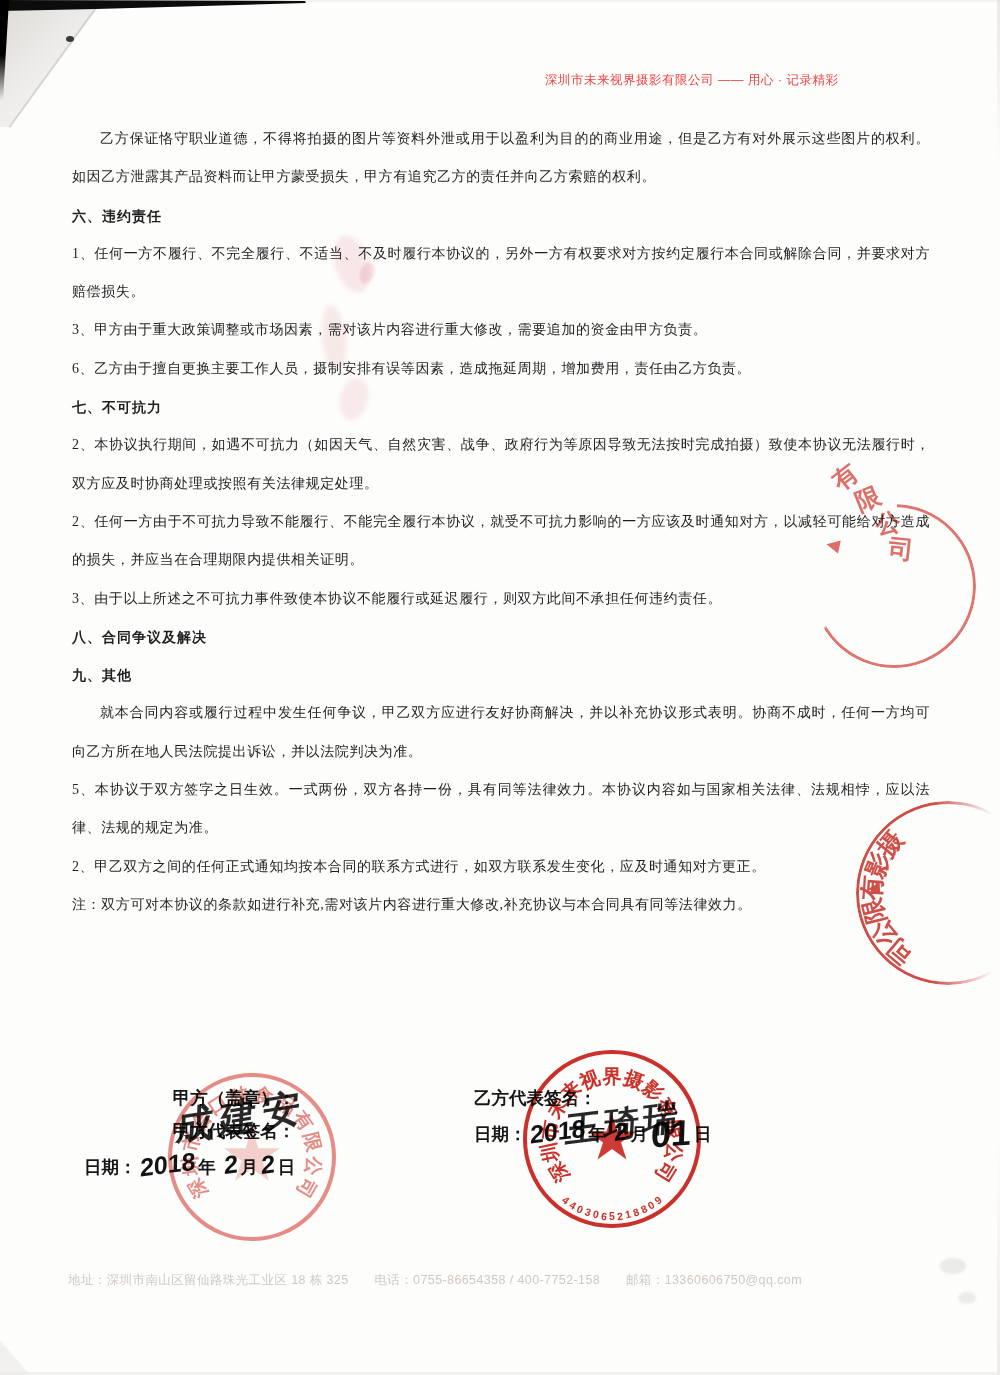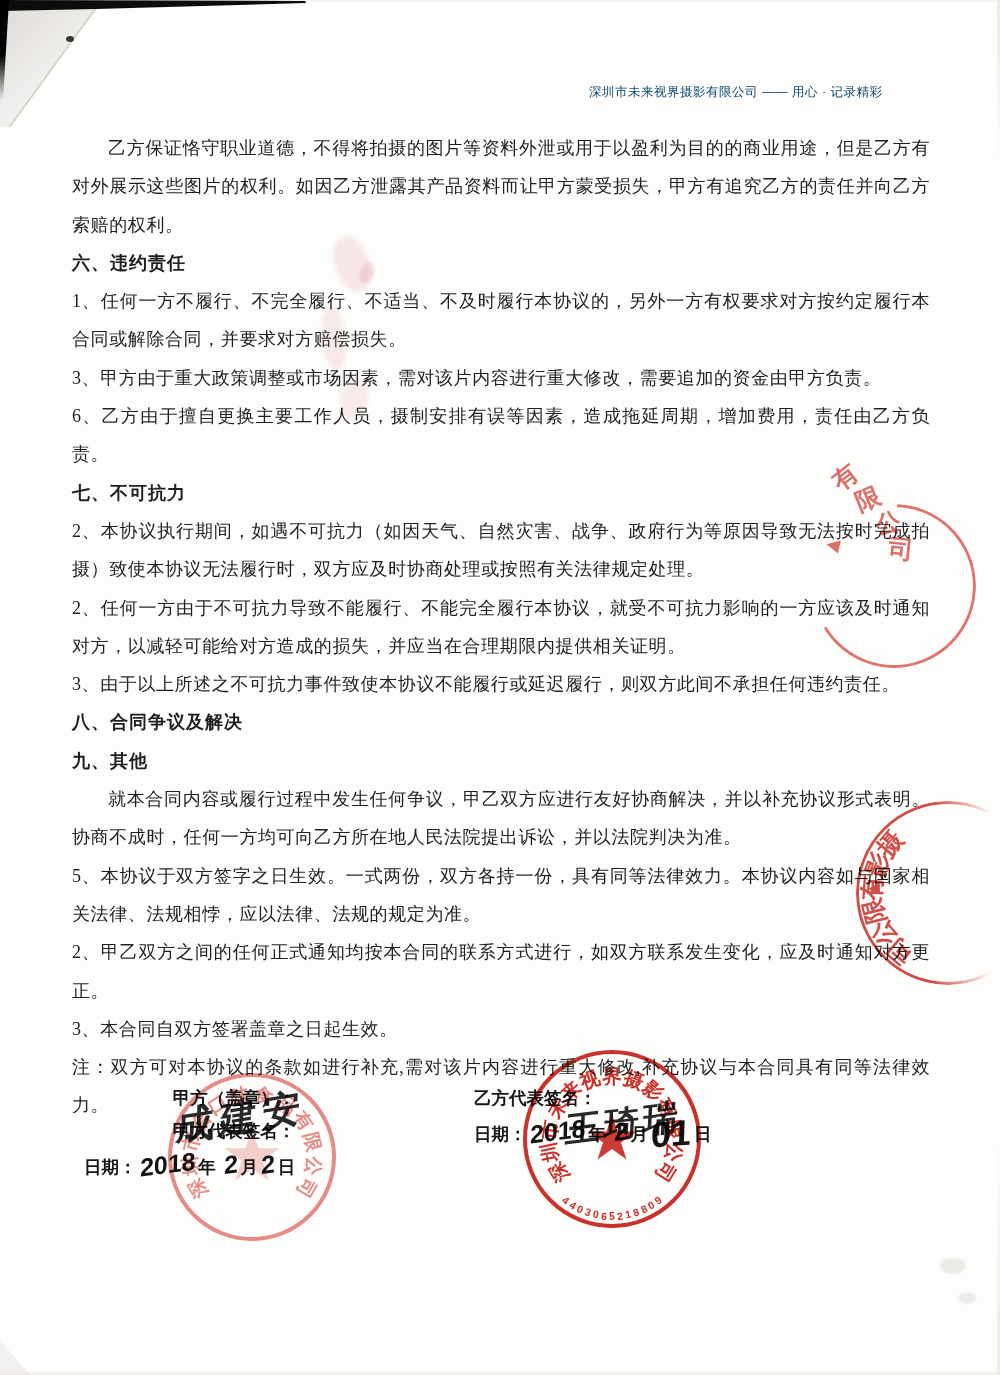--- a/index.html
+++ b/index.html
@@ -19,27 +19,27 @@
         transform:rotate(126deg);transform-origin:0 0;z-index:3;opacity:.8;}
   .staple-mark{position:absolute;left:66px;top:36px;width:8px;height:6px;background:#1a1a1a;
         border-radius:50%;filter:blur(.5px);z-index:5;opacity:.85;}
   .edge-right{position:absolute;right:0;top:0;width:3px;height:100%;
         background:linear-gradient(to bottom,#e7e4e0,rgba(231,228,224,0) 12%,rgba(231,228,224,0) 82%,#eae7e3);opacity:.8;}
   .edge-bottom{position:absolute;left:0;bottom:0;width:100%;height:3px;background:#edebe7;opacity:.7;}
   .corner-bl{position:absolute;left:0;top:1340px;width:30px;height:35px;background:#eceae6;
         clip-path:polygon(0 0,100% 100%,0 100%);opacity:.6;}
   .smudge{position:absolute;border-radius:50%;pointer-events:none;}
   
-  .faint-header{position:absolute;left:545px;top:84px;width:400px;font-size:12.5px;color:#0c4a6e;
-        letter-spacing:.5px;font-family:"Liberation Sans",sans-serif;margin-left:44px;}
+  .faint-header{position:absolute;left:545px;top:72px;width:400px;font-size:12.5px;color:#ef4444;
+        letter-spacing:.5px;font-family:"Liberation Sans",sans-serif;}
   .faint-footer{position:absolute;left:68px;top:1272px;width:840px;font-size:12.5px;color:#cfc9c1;
         letter-spacing:.4px;font-family:"Liberation Sans",sans-serif;}
   
-  .contract-body{position:absolute;left:72px;top:129px;width:858px;z-index:1;
-        font-size:18px;line-height:38.3px;letter-spacing:.6px;text-align:justify;text-justify:inter-character;}
+  .contract-body{position:absolute;left:72px;top:120px;width:858px;z-index:1;
+        font-size:14px;line-height:38.3px;letter-spacing:.6px;text-align:justify;text-justify:inter-character;}
   .para{margin:0;}
   .para.indent{text-indent:2em;}
   .para.heading{font-family:"Liberation Sans","DejaVu Sans",sans-serif;font-weight:bold;letter-spacing:1px;}
   
   .sig-col{position:absolute;top:1082px;z-index:1;font-family:"Liberation Sans","DejaVu Sans",sans-serif;
         font-weight:bold;font-size:17.5px;line-height:33px;color:#161616;}
   .sig-a{left:84px;text-align:right;} .sig-b{left:474px;}
   .hand{display:inline-block;font-family:"Liberation Sans",sans-serif;font-weight:700;font-size:25px;
         transform:rotate(-7deg) skewX(-8deg);color:#141414;margin:0 3px;z-index:3;position:relative;}
   .hand.big{font-size:36px;transform:rotate(-4deg) skewX(-6deg);vertical-align:-6px;}
@@ -62,37 +62,37 @@
   <div class="fold-crease-line"></div>
   <div class="scan-edge-top"></div>
   <div class="scan-edge-top2"></div>
   <div class="scan-edge-left"></div>
   <div class="staple-mark"></div>
   <div class="edge-right"></div>
   <div class="edge-bottom"></div>
   <div class="corner-bl"></div>
 
   <div class="faint-header">深圳市未来视界摄影有限公司 —— 用心 · 记录精彩</div>
+  <div class="faint-footer">地址：深圳市南山区留仙路珠光工业区 18 栋 325　　电话：0755-86654358 / 400-7752-158　　邮箱：13360606750@qq.com</div>
 
   <div class="contract-body">
       <div class="para indent">乙方保证恪守职业道德，不得将拍摄的图片等资料外泄或用于以盈利为目的的商业用途，但是乙方有对外展示这些图片的权利。如因乙方泄露其产品资料而让甲方蒙受损失，甲方有追究乙方的责任并向乙方索赔的权利。</div>
       <div class="para heading">六、违约责任</div>
       <div class="para body">1、任何一方不履行、不完全履行、不适当、不及时履行本协议的，另外一方有权要求对方按约定履行本合同或解除合同，并要求对方赔偿损失。</div>
       <div class="para body">3、甲方由于重大政策调整或市场因素，需对该片内容进行重大修改，需要追加的资金由甲方负责。</div>
       <div class="para body">6、乙方由于擅自更换主要工作人员，摄制安排有误等因素，造成拖延周期，增加费用，责任由乙方负责。</div>
       <div class="para heading">七、不可抗力</div>
       <div class="para body">2、本协议执行期间，如遇不可抗力（如因天气、自然灾害、战争、政府行为等原因导致无法按时完成拍摄）致使本协议无法履行时，双方应及时协商处理或按照有关法律规定处理。</div>
       <div class="para body">2、任何一方由于不可抗力导致不能履行、不能完全履行本协议，就受不可抗力影响的一方应该及时通知对方，以减轻可能给对方造成的损失，并应当在合理期限内提供相关证明。</div>
       <div class="para body">3、由于以上所述之不可抗力事件致使本协议不能履行或延迟履行，则双方此间不承担任何违约责任。</div>
       <div class="para heading">八、合同争议及解决</div>
       <div class="para heading">九、其他</div>
       <div class="para indent">就本合同内容或履行过程中发生任何争议，甲乙双方应进行友好协商解决，并以补充协议形式表明。协商不成时，任何一方均可向乙方所在地人民法院提出诉讼，并以法院判决为准。</div>
       <div class="para body">5、本协议于双方签字之日生效。一式两份，双方各持一份，具有同等法律效力。本协议内容如与国家相关法律、法规相悖，应以法律、法规的规定为准。</div>
       <div class="para body">2、甲乙双方之间的任何正式通知均按本合同的联系方式进行，如双方联系发生变化，应及时通知对方更正。</div>
-      <div class="para body">3、本合同自双方签署盖章之日起生效。</div>
       <div class="para note">注：双方可对本协议的条款如进行补充,需对该片内容进行重大修改,补充协议与本合同具有同等法律效力。</div>
     </div>
 
   <div class="sig-col sig-a">
     <div>
       <span>甲方（盖章）：</span>
     </div>
     <div>
       <span>甲方代表签名：</span>
     </div>

